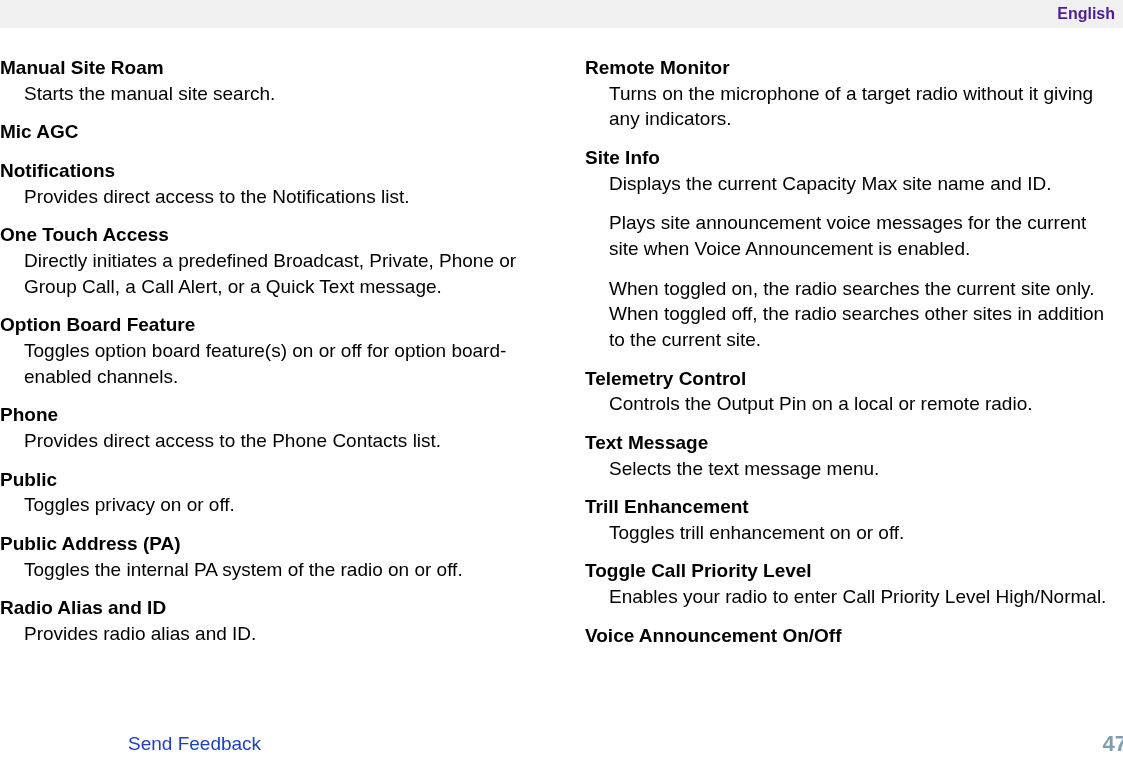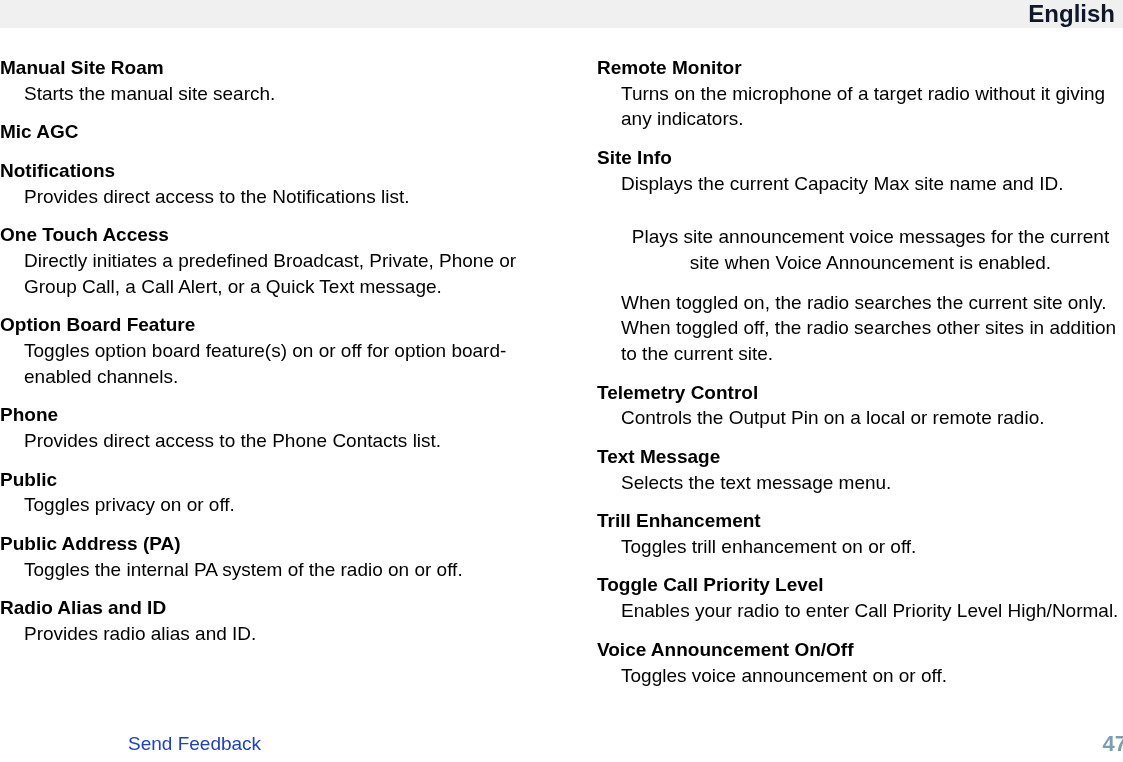--- a/index.html
+++ b/index.html
@@ -18,28 +18,28 @@
     .header-bar {
       background: #f0f0f0;
       height: 28px;
       width: 100%;
       display: flex;
       justify-content: flex-end;
       align-items: center;
       padding-right: 8px;
     }
     .header-label {
-      color: #0f172a;
+      color: #4c1d95;
       font-weight: bold;
-      font-size: 24px;
+      font-size: 16px;
     }
     .content {
       padding: 28px 0 0 0;
       display: flex;
-      gap: 12px;
+      gap: 0;
     }
     .column {
       flex: 1;
       padding: 0 12px 0 0;
     }
     .column-left {
       padding-left: 0;
       width: 565px;
       flex: 0 0 565px;
     }
@@ -57,22 +57,21 @@
       color: #000;
       line-height: 1.3;
     }
     .entry-desc {
       font-size: 19px;
       color: #000;
       line-height: 1.35;
       padding-left: 24px;
     }
     .entry-desc-2 {
-      margin-top: 28px;
-      text-align: center;
+      margin-top: 14px;
     }
     .footer {
       position: absolute;
       bottom: 5px;
       left: 0;
       width: 100%;
       display: flex;
       justify-content: space-between;
       align-items: center;
       padding: 0 8px 0 116px;
@@ -178,21 +177,20 @@
       <div class="entry-desc">Toggles trill enhancement on or off.</div>
     </div>
 
     <div class="entry">
       <div class="entry-title">Toggle Call Priority Level</div>
       <div class="entry-desc">Enables your radio to enter Call Priority Level High/Normal.</div>
     </div>
 
     <div class="entry">
       <div class="entry-title">Voice Announcement On/Off</div>
-      <div class="entry-desc">Toggles voice announcement on or off.</div>
     </div>
 
   </div>
 </div>
 
 <div class="footer">
   <a class="feedback-link">Send Feedback</a>
   <span class="page-number">47</span>
 </div>
 

